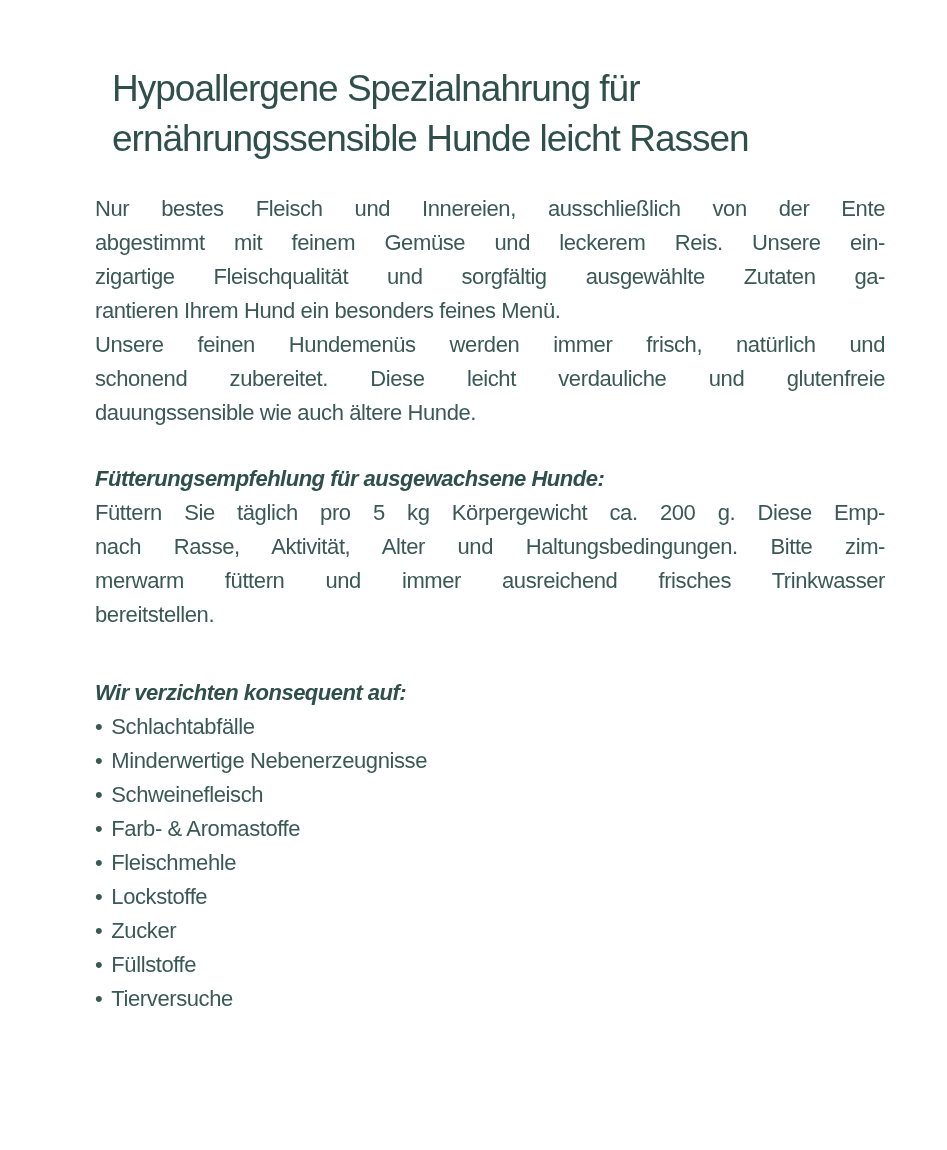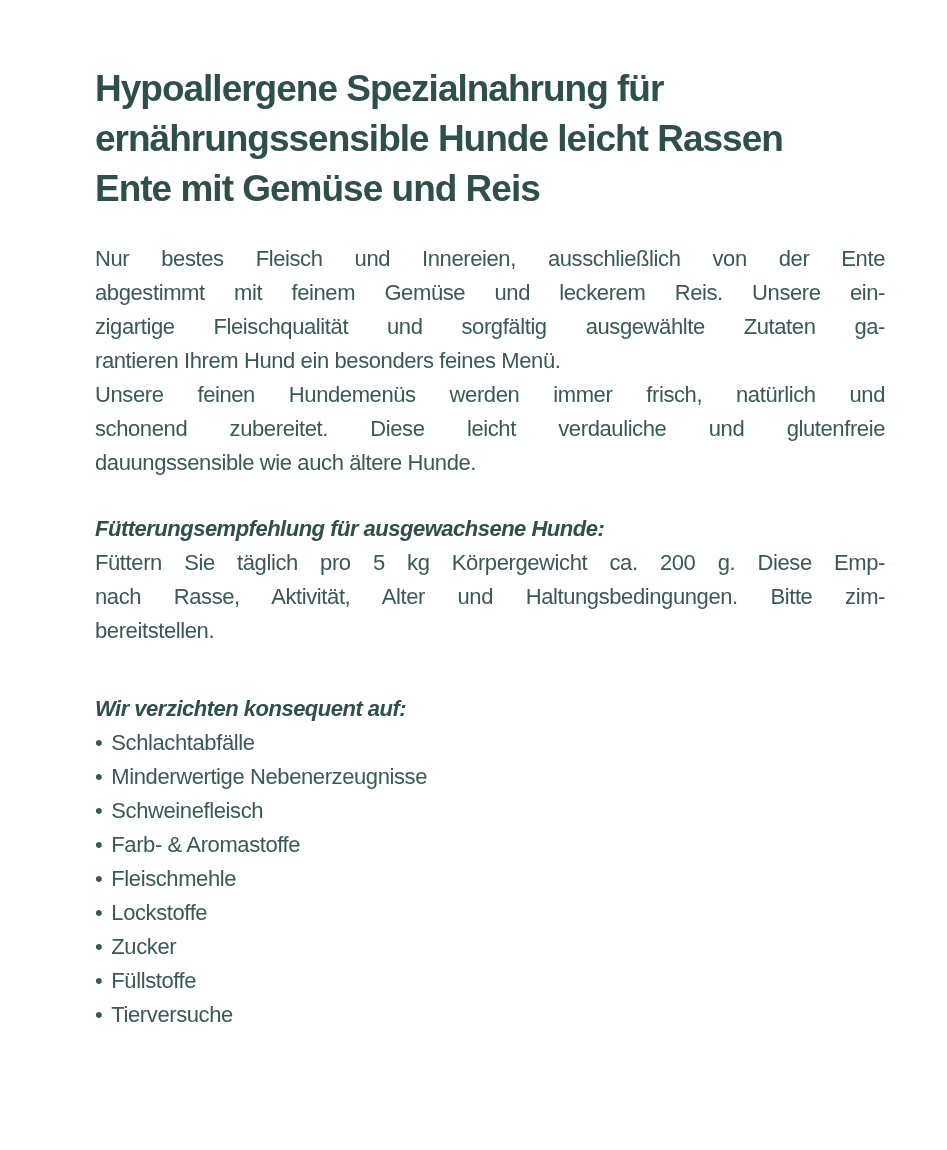--- a/index.html
+++ b/index.html
@@ -12,24 +12,24 @@
     position: relative;
   }
   .doc {
     position: absolute;
     left: 95px;
     top: 0;
     width: 790px;
     color: var(--body, #3a5955);
   }
   .title {
-    margin: 64px 0 0 0;
+    margin: 64px 0 0 17px;
     font-size: 37px;
     line-height: 50px;
-    font-weight: 700;
+    font-weight: 400;
     letter-spacing: -1px;
     color: var(--heading, #2e4f4a);
   }
   .title .tl { white-space: nowrap; }
   .block {
     font-size: 22px;
     line-height: 34px;
     letter-spacing: -0.4px;
   }
   .intro   { margin-top: 28px; }
@@ -55,37 +55,37 @@
   .bullet { margin-right: 9px; }
 </style>
 </head>
 <body>
 
 <main class="doc">
 
   <h1 class="title">
     <div class="tl">Hypoallergene Spezialnahrung für</div>
     <div class="tl">ernährungssensible Hunde leicht Rassen</div>
-    <div class="tl">Ente mit Gemüse und Reis</div>
   </h1>
 
   <section class="block intro">
     <div class="line j">Nur bestes Fleisch und Innereien, ausschließlich von der Ente</div>
     <div class="line j">abgestimmt mit feinem Gemüse und leckerem Reis. Unsere ein-</div>
     <div class="line j">zigartige Fleischqualität und sorgfältig ausgewählte Zutaten ga-</div>
     <div class="line">rantieren Ihrem Hund ein besonders feines Menü.</div>
     <div class="line j">Unsere feinen Hundemenüs werden immer frisch, natürlich und</div>
     <div class="line j">schonend zubereitet. Diese leicht verdauliche und glutenfreie</div>
     <div class="line">dauungssensible wie auch ältere Hunde.</div>
   </section>
 
   <section class="block feeding">
     <div class="line subhead">Fütterungsempfehlung für ausgewachsene Hunde:</div>
     <div class="line j">Füttern Sie täglich pro 5 kg Körpergewicht ca. 200 g. Diese Emp-</div>
     <div class="line j">nach Rasse, Aktivität, Alter und Haltungsbedingungen. Bitte zim-</div>
+    <div class="line j">merwarm füttern und immer ausreichend frisches Trinkwasser</div>
     <div class="line">bereitstellen.</div>
   </section>
 
   <section class="block without">
     <div class="line subhead">Wir verzichten konsequent auf:</div>
     <ul class="plain">
       <li><span class="bullet">•</span><span>Schlachtabfälle</span></li>
       <li><span class="bullet">•</span><span>Minderwertige Nebenerzeugnisse</span></li>
       <li><span class="bullet">•</span><span>Schweinefleisch</span></li>
       <li><span class="bullet">•</span><span>Farb- &amp; Aromastoffe</span></li>

